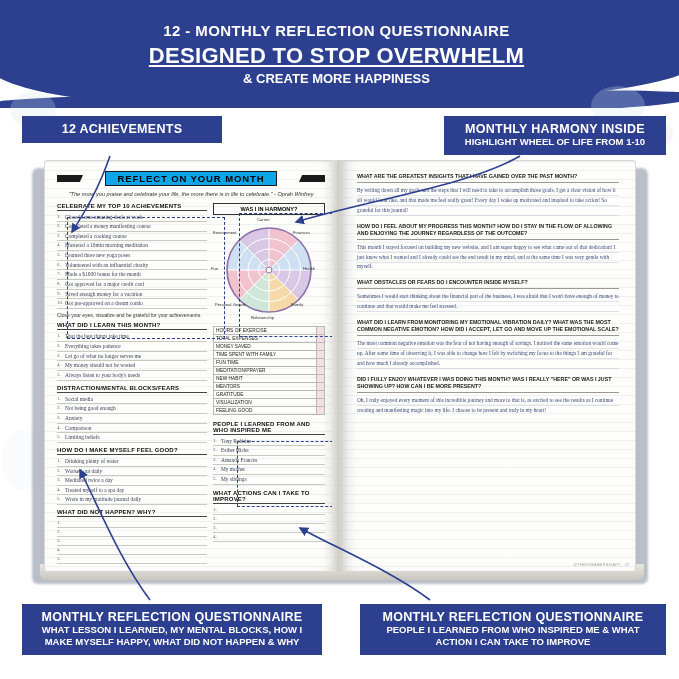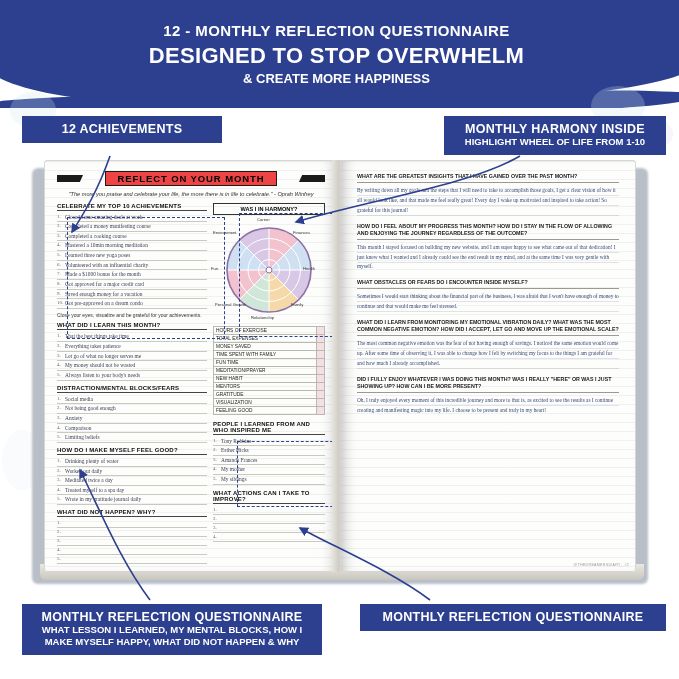--- a/index.html
+++ b/index.html
@@ -29,21 +29,21 @@
     position:absolute; left:0; bottom:-8px; width:100%; height:22px;
     background:#2d3f8f;
     border-radius:50% 50% 44% 56% / 60% 40% 100% 100%;
   }
   .banner-text{
     position:absolute; left:0; top:0; width:673px; height:108px;
     display:flex; flex-direction:column; align-items:center; justify-content:center;
     color:#fff; text-align:center;
   }
   .b-line1{ font-size:15px; letter-spacing:.4px; font-weight:600; }
-  .b-line2{ font-size:22px; font-weight:700; letter-spacing:.3px; margin-top:4px;}
+  .b-line2{ font-size:22px; font-weight:700; letter-spacing:.3px; margin-top:4px;text-decoration:underline;}
   .b-line3{ font-size:13px; font-weight:600; margin-top:2px;}
 
   
   .blob{ position:absolute; border-radius:50%; opacity:.25; }
   .blob.b1{ left:10px; top:92px; width:46px; height:36px; background:#cfe3f1;}
   .blob.b2{ right:34px; top:86px; width:54px; height:40px; background:#cfe3f1;}
   .blob.b3{ right:6px; top:120px; width:34px; height:28px; background:#e0d6ee;}
   .blob.b4{ left:2px; top:430px; width:40px; height:60px; background:#e6eef5;}
 
   
@@ -97,21 +97,21 @@
     position:relative; height:15px; margin-bottom:5px;
     display:flex; align-items:center; justify-content:center;
   }
   .title-bar .bar-l, .title-bar .bar-r{
     position:absolute; top:4px; height:7px; background:#1b1b1b;
   }
   .title-bar .bar-l{ left:0; width:26px; clip-path:polygon(0 0,100% 0,88% 100%,0 100%); }
   .title-bar .bar-r{ right:0; width:26px; clip-path:polygon(12% 0,100% 0,100% 100%,0 100%); }
   .title-bar .t{
     font-size:9.5px; font-weight:700; letter-spacing:.9px; border:1px solid #1b1b1b;
-    padding:1px 12px; background:#ef4444;
+    padding:1px 12px; background:#0ea5e9;
   }
   .quote{
     font-size:5.6px; font-style:italic; text-align:center; color:#333;
     line-height:1.35; margin:2px 0 4px;
   }
 
   .cols{ display:flex; gap:6px; }
   .col-a{ width:150px; }
   .col-b{ width:112px; }
 
@@ -203,20 +203,21 @@
 <div class="callout" id="co-tr">
   <div class="c1">MONTHLY HARMONY INSIDE</div>
   <div class="c2">HIGHLIGHT WHEEL OF LIFE FROM 1-10</div>
 </div>
 <div class="callout" id="co-bl">
   <div class="c1">MONTHLY REFLECTION QUESTIONNAIRE</div>
   <div class="c2">WHAT LESSON I LEARNED, MY MENTAL BLOCKS, HOW I MAKE MYSELF HAPPY, WHAT DID NOT HAPPEN &amp; WHY</div>
 </div>
 <div class="callout" id="co-br">
   <div class="c1">MONTHLY REFLECTION QUESTIONNAIRE</div>
+  <div class="c2">PEOPLE I LEARNED FROM WHO INSPIRED ME &amp; WHAT ACTION I CAN TAKE TO IMPROVE</div>
 </div>
 
 <div class="book">
   <div class="book-shadow"></div>
   <div class="book-edge"></div>
 
   <div class="page left">
     <div class="ruled"></div>
     <div class="lp">
 

